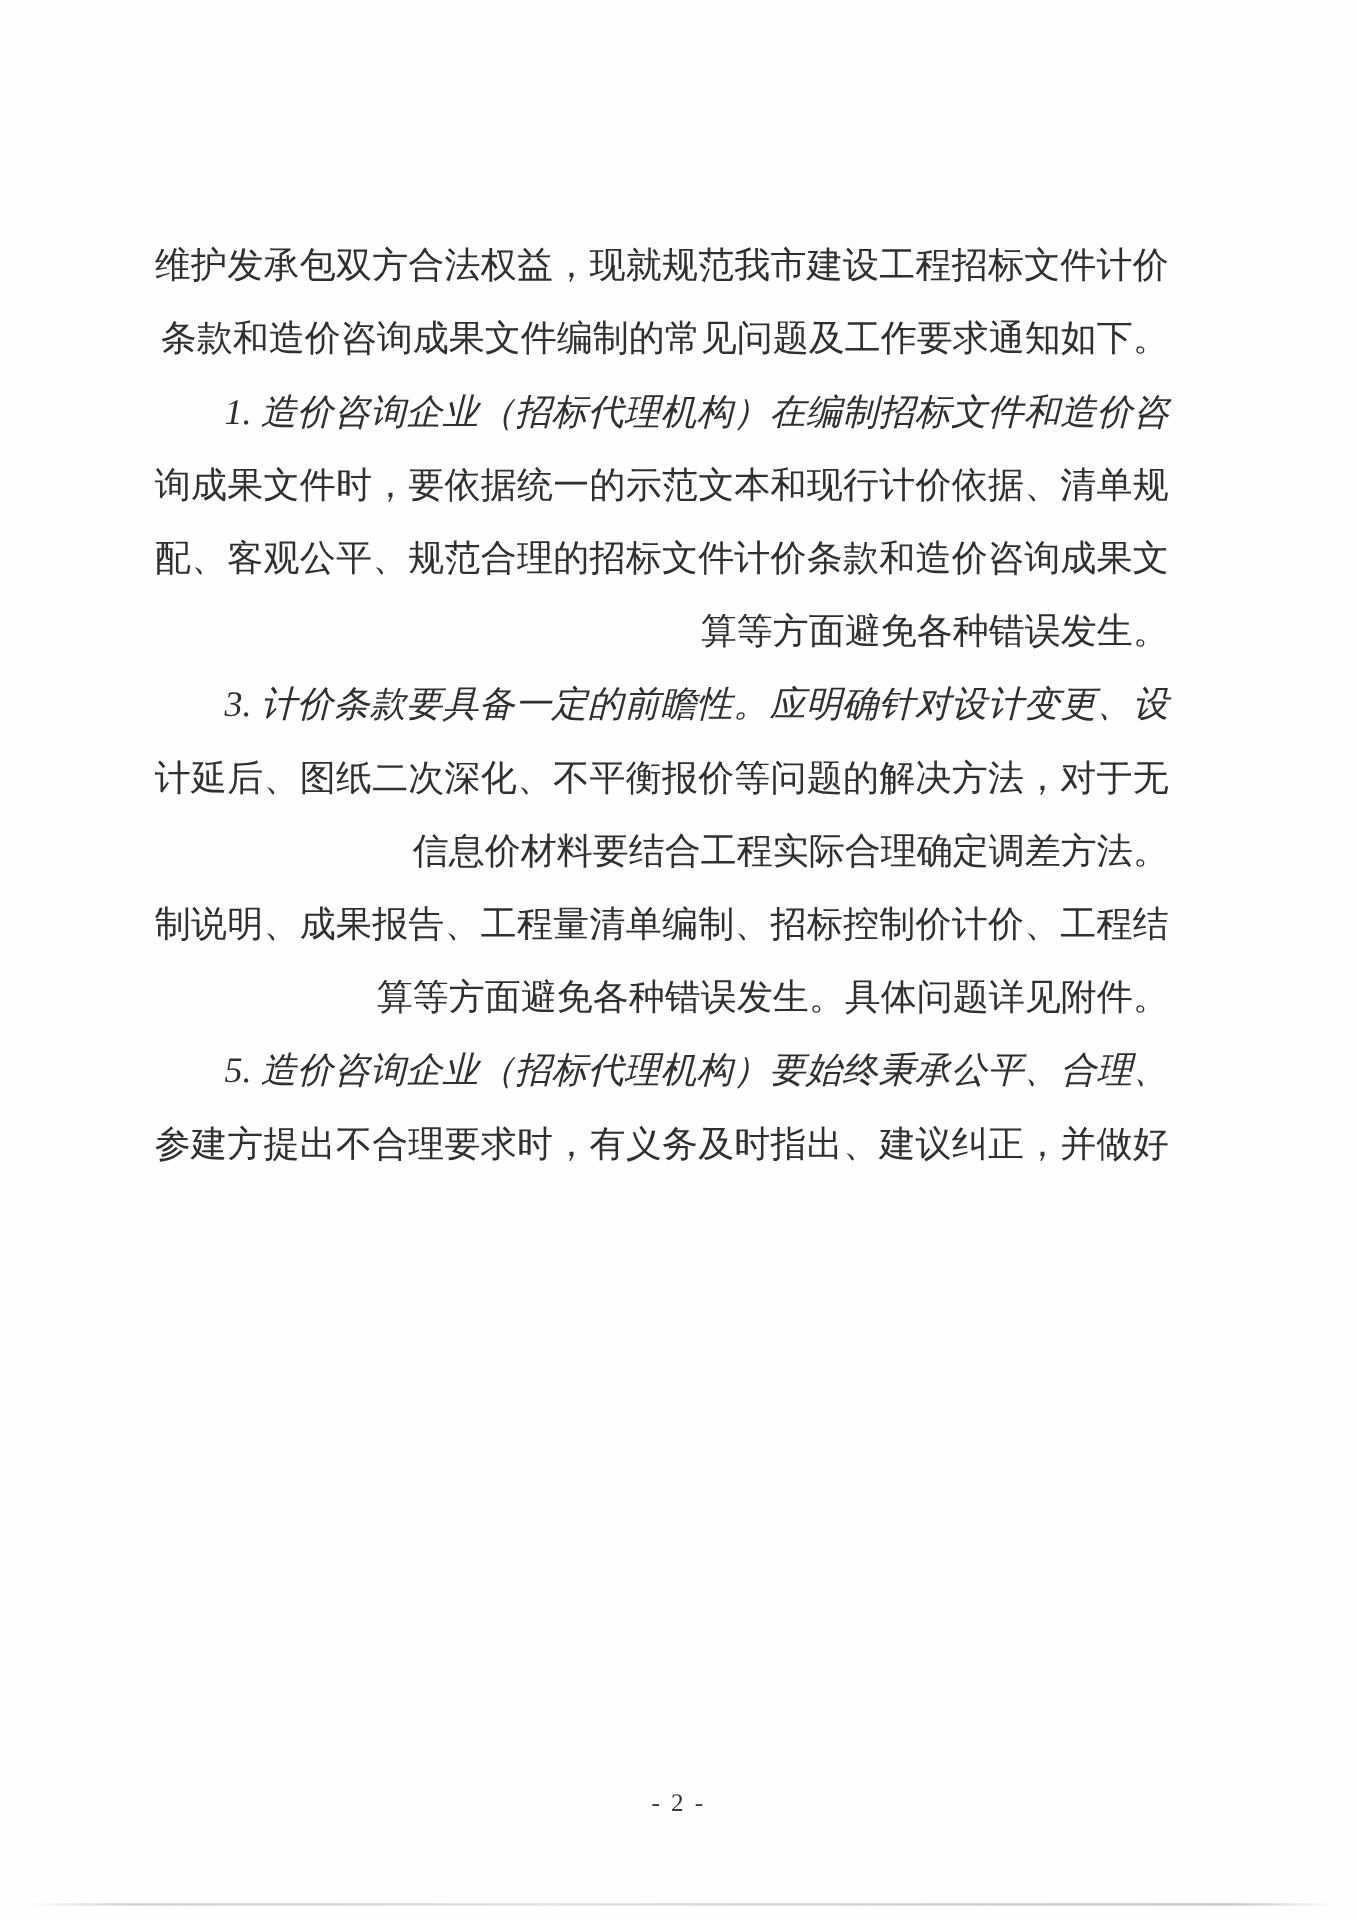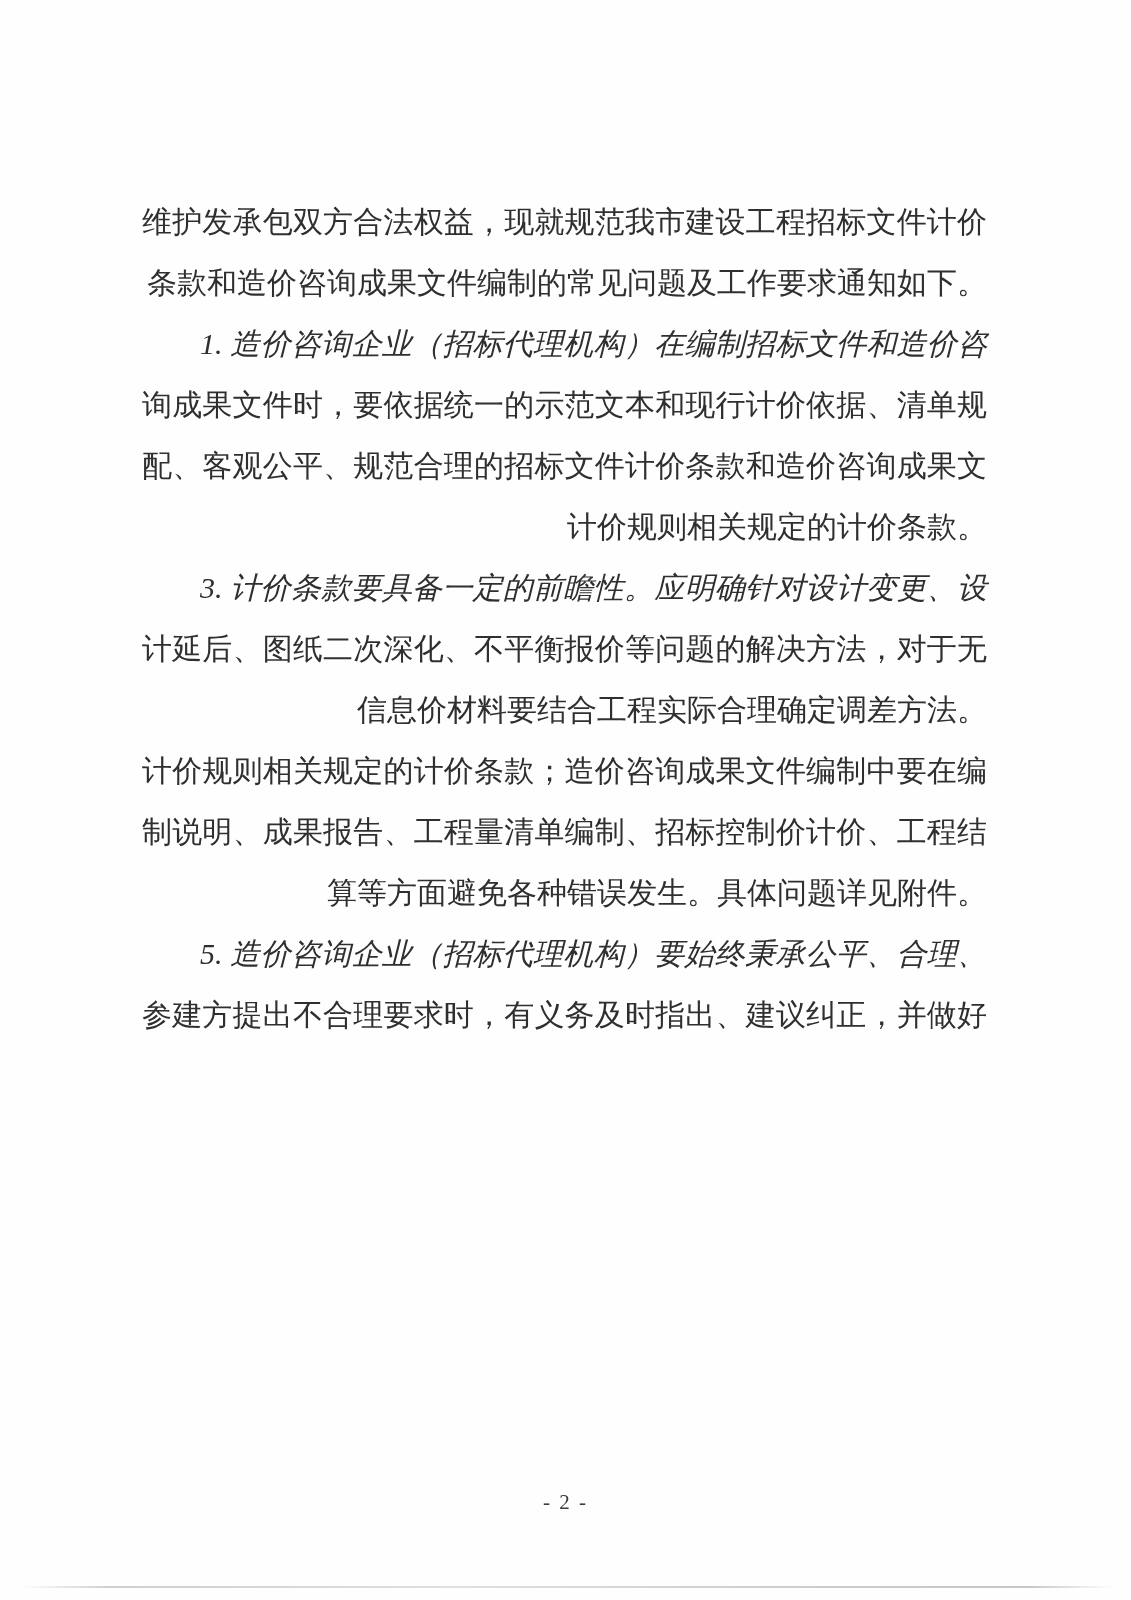--- a/index.html
+++ b/index.html
@@ -11,21 +11,21 @@
     position: relative;
     width: 1131px;
     height: 1600px;
     background: #fefefe;
     font-family: "Liberation Serif", "DejaVu Serif", serif;
     color: #2f2f2f;
     overflow: hidden;
   }
   .doc-body {
     position: absolute;
-    left: 142px;
+    left: 129px;
     top: 191px;
     width: 845px;
   }
   .line {
     height: 61px;
     line-height: 61px;
     font-size: 30px;
     letter-spacing: 0px;
     white-space: normal;
     text-align: right;
@@ -69,25 +69,24 @@
 <body>
 
 <div class="page">
 
   <div class="doc-body">
       <div class="line fill">维护发承包双方合法权益，现就规范我市建设工程招标文件计价</div>
       <div class="line">条款和造价咨询成果文件编制的常见问题及工作要求通知如下。</div>
       <div class="line fill indent">1. 造价咨询企业（招标代理机构）在编制招标文件和造价咨</div>
       <div class="line fill">询成果文件时，要依据统一的示范文本和现行计价依据、清单规</div>
       <div class="line fill">配、客观公平、规范合理的招标文件计价条款和造价咨询成果文</div>
-      <div class="line">计价规则相关规定的计价条款。</div>
+      <div class="line">算等方面避免各种错误发生。</div>
       <div class="line fill indent">3. 计价条款要具备一定的前瞻性。应明确针对设计变更、设</div>
       <div class="line fill">计延后、图纸二次深化、不平衡报价等问题的解决方法，对于无</div>
       <div class="line">信息价材料要结合工程实际合理确定调差方法。</div>
-      <div class="line fill">计价规则相关规定的计价条款；造价咨询成果文件编制中要在编</div>
       <div class="line fill">制说明、成果报告、工程量清单编制、招标控制价计价、工程结</div>
       <div class="line">算等方面避免各种错误发生。具体问题详见附件。</div>
       <div class="line fill indent">5. 造价咨询企业（招标代理机构）要始终秉承公平、合理、</div>
       <div class="line fill">参建方提出不合理要求时，有义务及时指出、建议纠正，并做好</div>
     </div>
 
   <div class="footer">
     <span class="page-number">- 2 -</span>
   </div>
 

